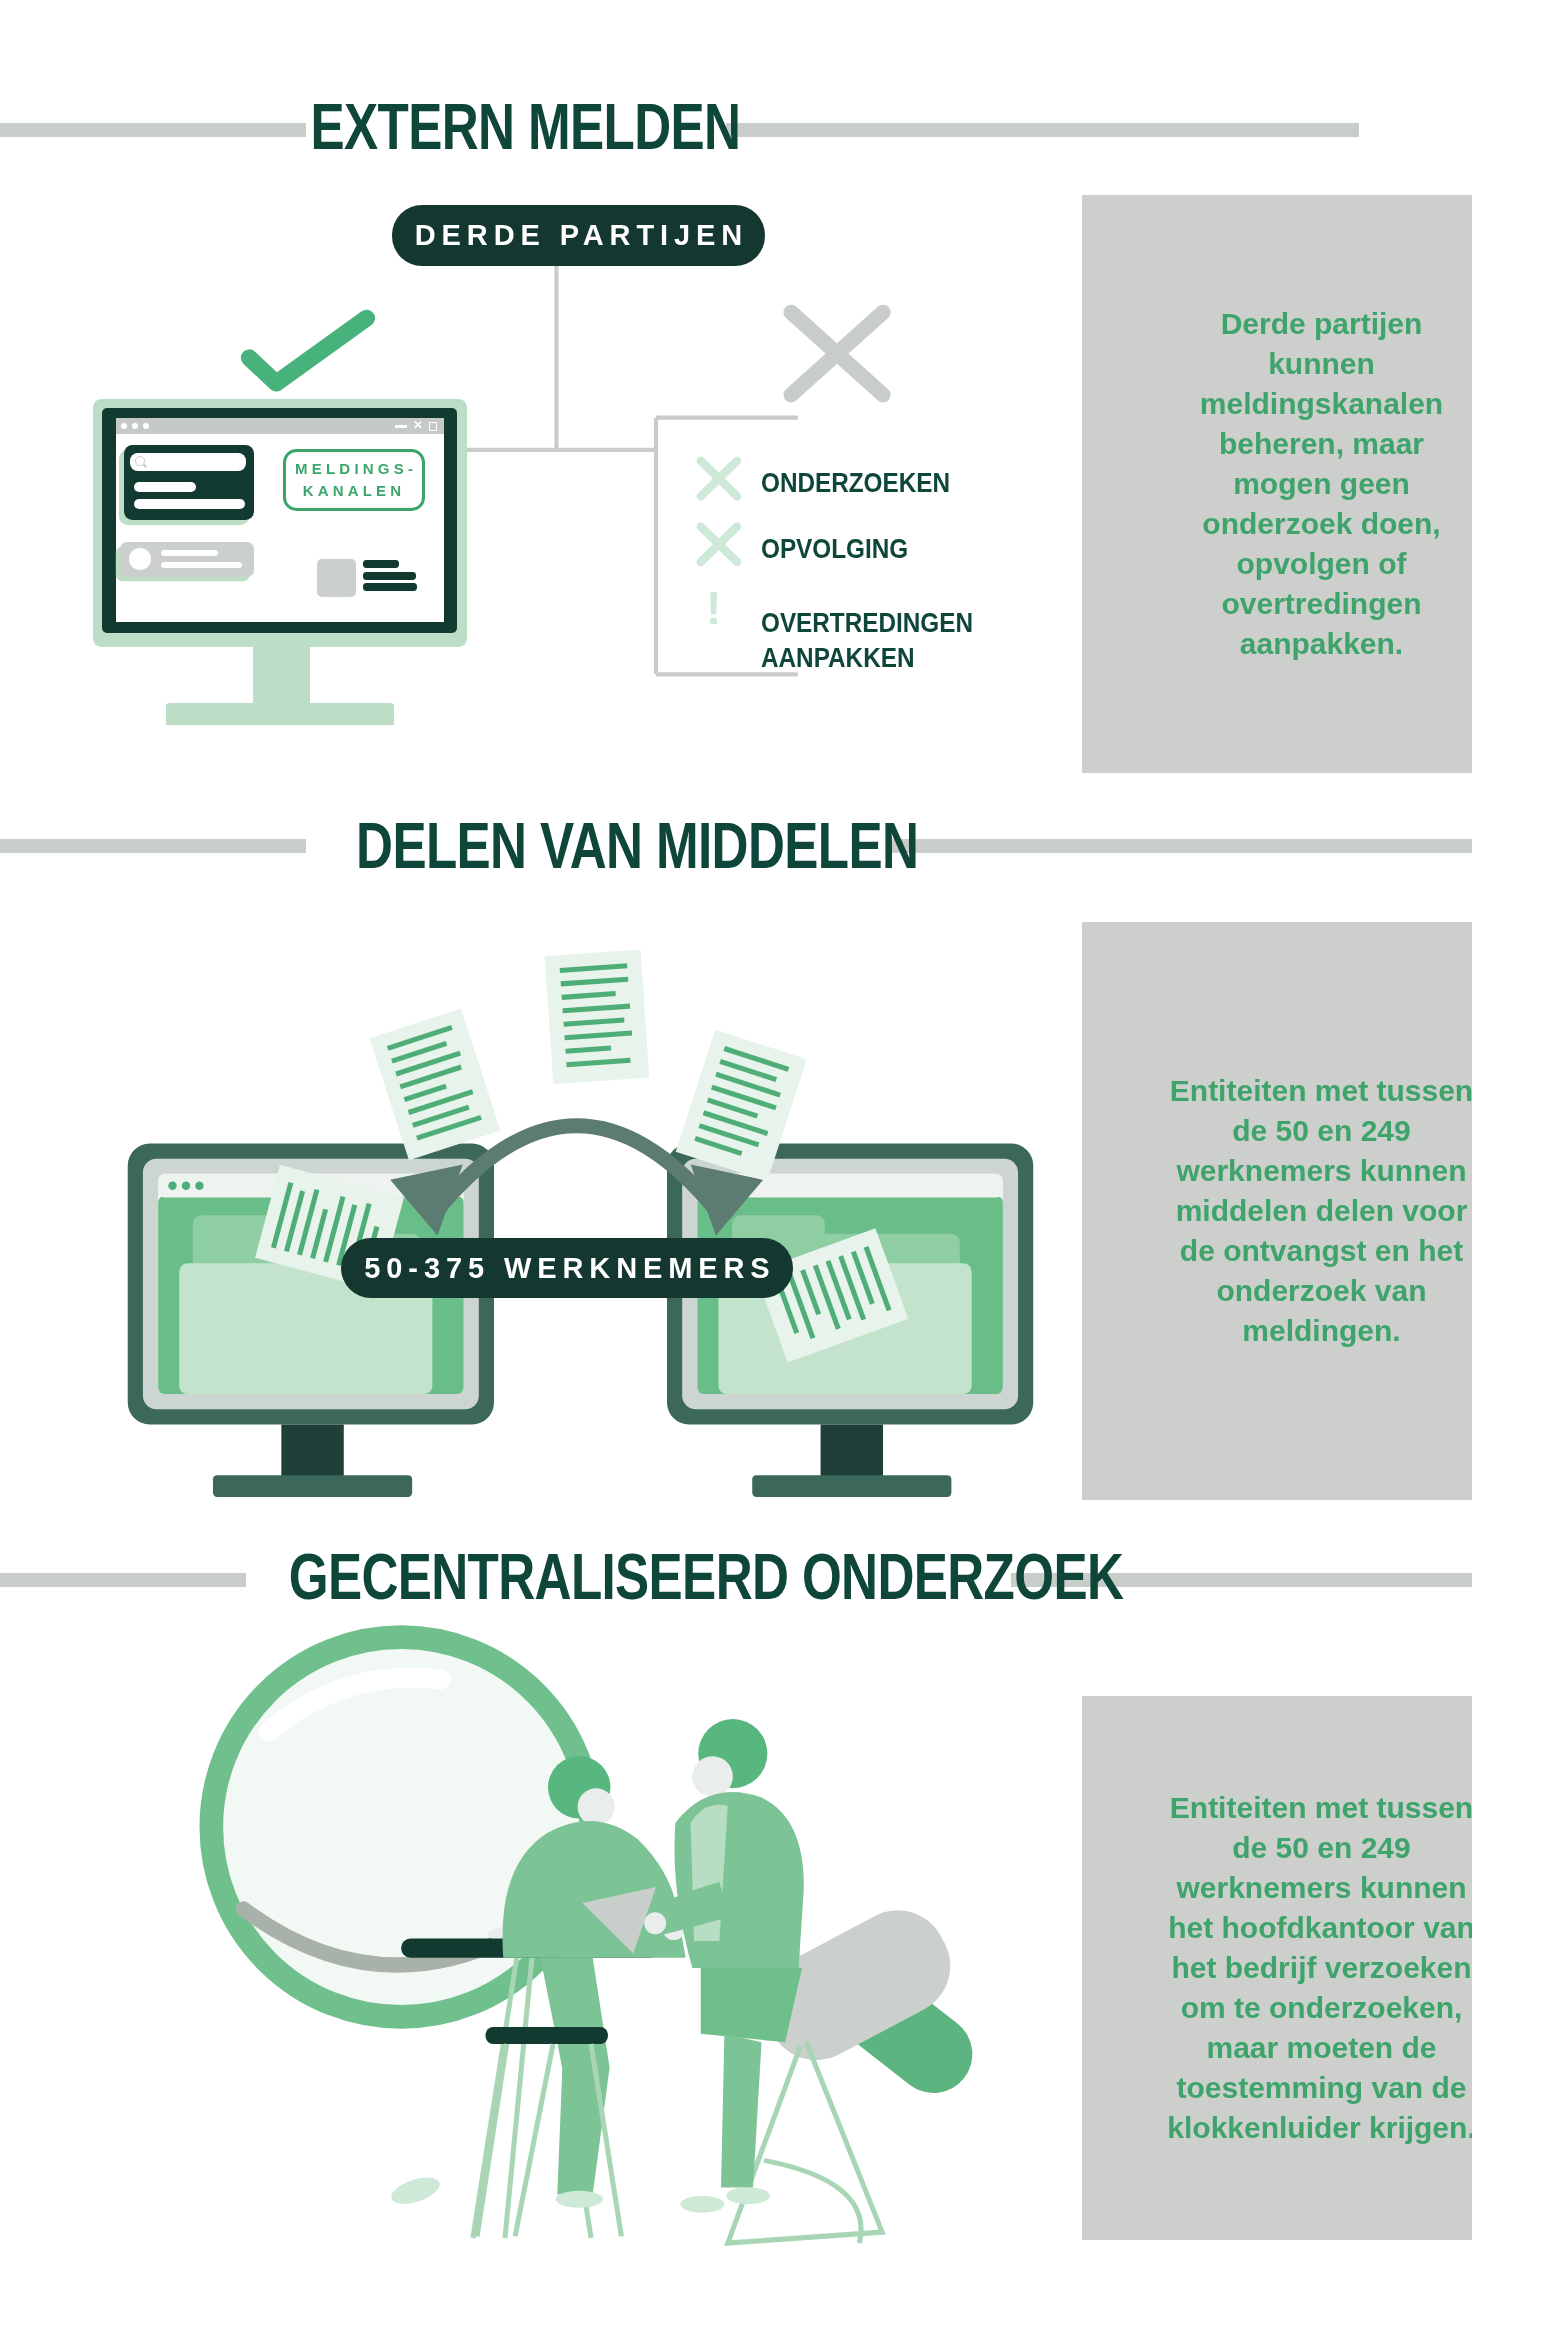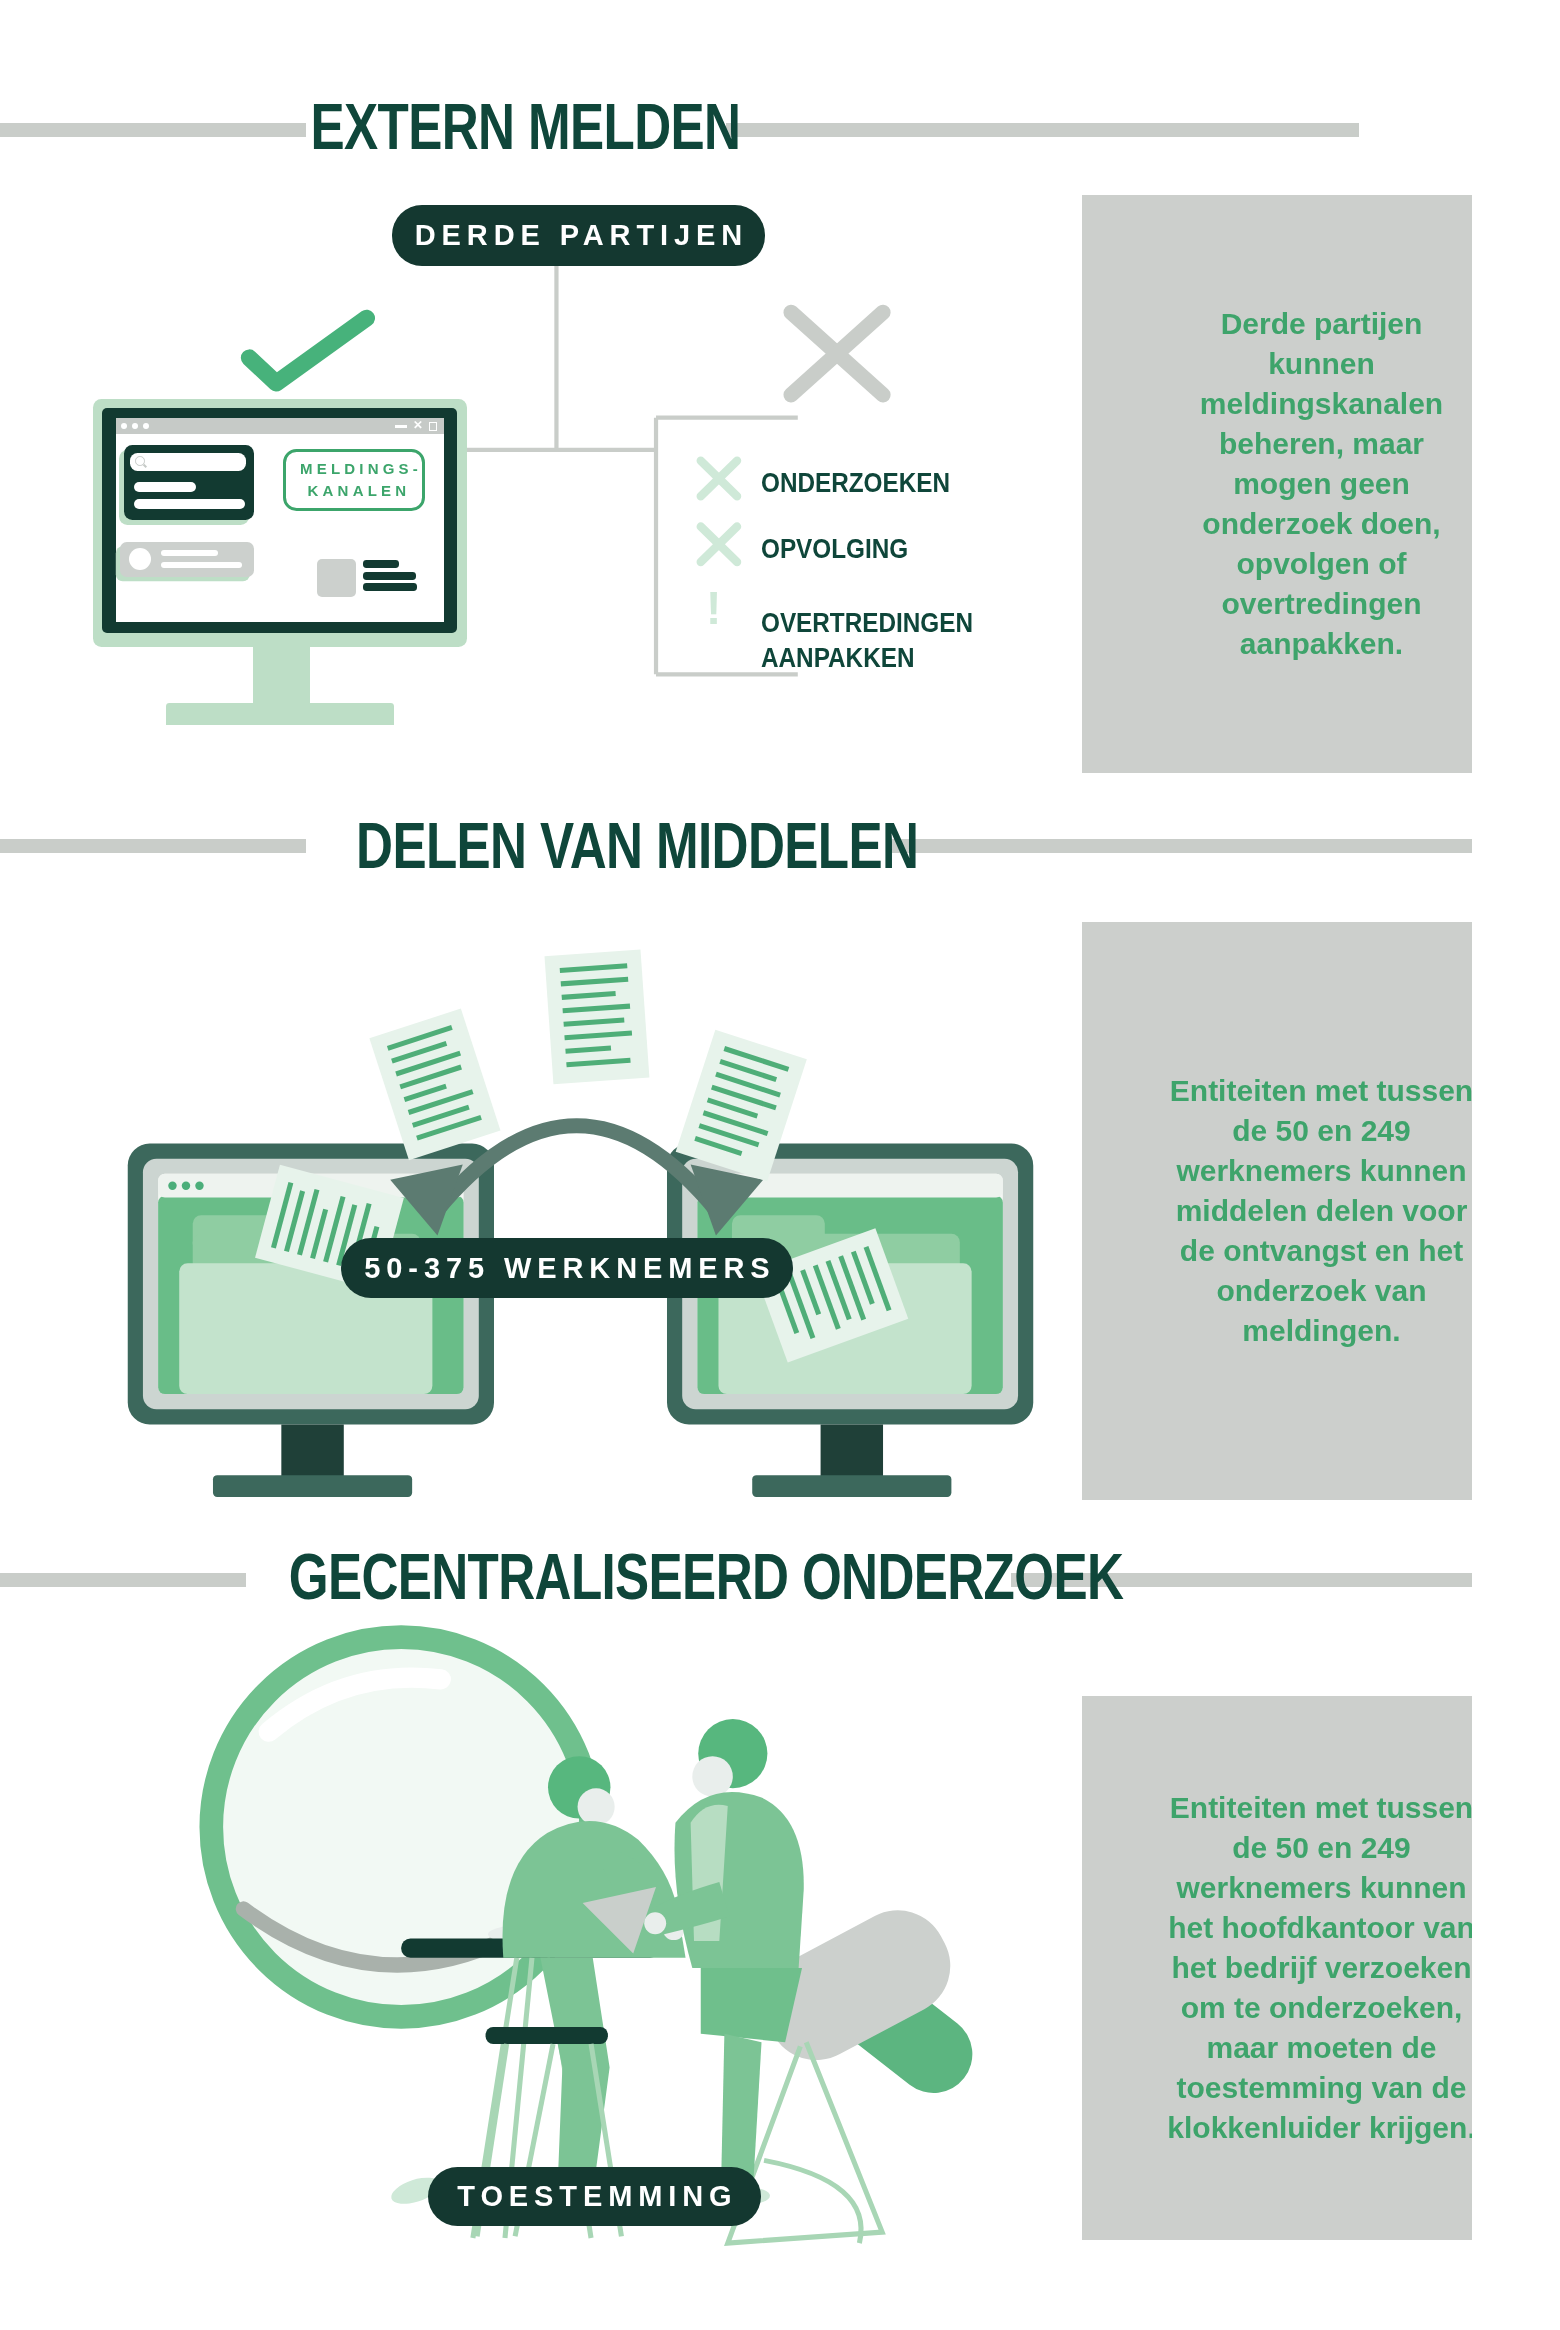--- a/index.html
+++ b/index.html
@@ -37,21 +37,21 @@
   .m1-x{color:#ffffff;font-size:11.8px;font-weight:bold;line-height:1;}
   .m1-sq{width:8.4px;height:8.4px;border:1.7px solid #ffffff;box-sizing:border-box;}
   .m1-darkcard{position:absolute;left:8.4px;top:27px;width:130px;height:75px;background:#123a31;
                border-radius:8.4px;box-shadow:-5px 5px 0 0 #bddec6;}
   .m1-search{position:absolute;left:5.9px;top:7.6px;width:116px;height:17.7px;background:#ffffff;border-radius:7.6px;}
   .m1-mag{position:absolute;left:5px;top:3.4px;width:7.6px;height:7.6px;border:1.7px solid #c6cac7;border-radius:50%;}
   .m1-mag::after{content:"";position:absolute;left:6.8px;top:7.6px;width:4.2px;height:1.7px;background:#c6cac7;transform:rotate(45deg);}
   .m1-wline1{position:absolute;left:9.3px;top:37px;width:62px;height:9.3px;background:#ffffff;border-radius:5px;}
   .m1-wline2{position:absolute;left:9.3px;top:54px;width:111px;height:9.3px;background:#ffffff;border-radius:5px;}
   .badge{position:absolute;left:167px;top:31px;width:142px;height:62px;border:3.4px solid #3ca56b;
-         border-radius:13.5px;background:#ffffff;display:flex;align-items:center;justify-content:flex-end;box-sizing:border-box;}
+         border-radius:13.5px;background:#ffffff;display:flex;align-items:center;justify-content:center;box-sizing:border-box;}
   .badge-text{color:#3ca56b;font-weight:bold;font-size:15px;letter-spacing:4.2px;text-indent:4.2px;
               line-height:22px;text-align:center;white-space:pre-line;}
   .m1-graycard{position:absolute;left:4.2px;top:124px;width:134px;height:35px;background:#ccd0cd;
                border-radius:6.8px;box-shadow:-4.2px 4.2px 0 0 #bddec6;}
   .m1-circle{position:absolute;left:9.3px;top:5.9px;width:22px;height:22px;border-radius:50%;background:#ffffff;}
   .m1-gline1{position:absolute;left:41px;top:7.6px;width:57px;height:5.9px;background:#ffffff;border-radius:3.4px;}
   .m1-gline2{position:absolute;left:41px;top:20px;width:81px;height:5.9px;background:#ffffff;border-radius:3.4px;}
   .m1-square{position:absolute;left:201px;top:141px;width:39px;height:38px;background:#ccd0cd;border-radius:5px;}
   .m1-bar{position:absolute;background:#123a31;border-radius:3.4px;height:7.6px;}
   .m1-neck{position:absolute;left:160px;top:248px;width:57px;height:56px;background:#bddec6;}
@@ -340,23 +340,20 @@
 middelen delen voor
 de ontvangst en het
 onderzoek van
 meldingen.</div>
   </div>
 
   <div class="hline" style="left:0;top:1573px;width:246px;"></div>
   <div class="hline" style="left:1011px;top:1573px;width:542px;"></div>
   <h1 class="sec-title" style="left:206px;top:1545px;width:827px;margin:0;">GECENTRALISEERD ONDERZOEK</h1>
 
-  <div class="pill" style="left:428px;top:2167px;width:333px;height:59px;">
-    <span>TOESTEMMING</span>
-  </div>
 
   <div class="note-box" style="top:1696px;height:544px;">
     <div class="note-text">Entiteiten met tussen
 de 50 en 249
 werknemers kunnen
 het hoofdkantoor van
 het bedrijf verzoeken
 om te onderzoeken,
 maar moeten de
 toestemming van de

